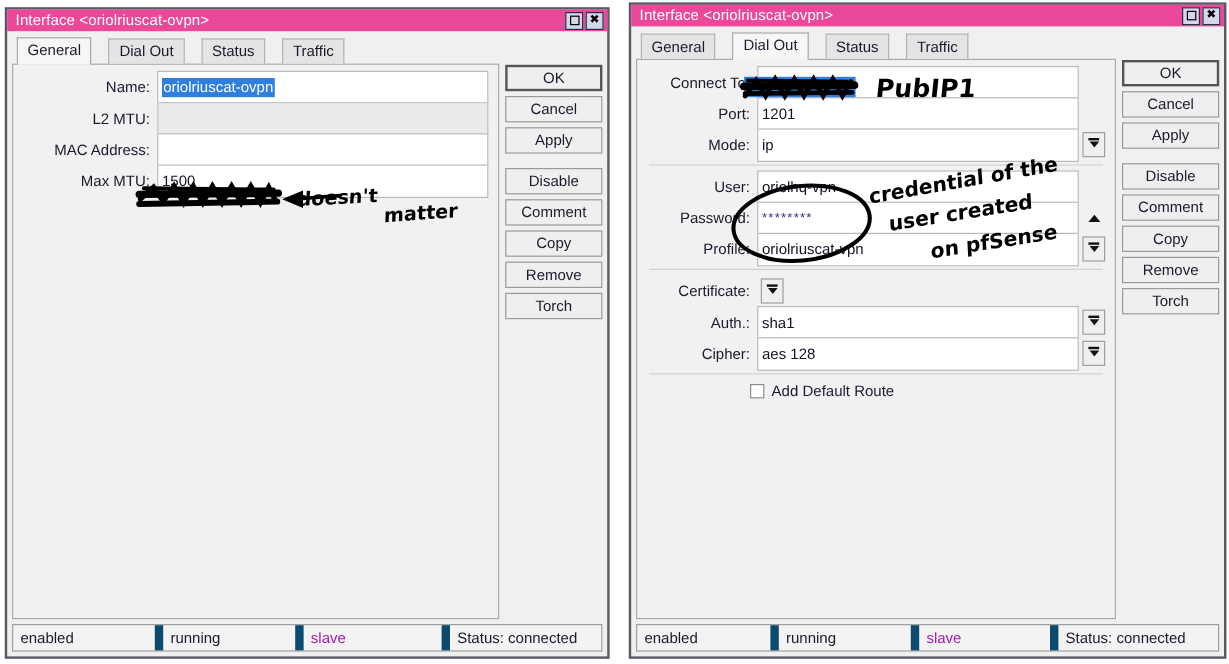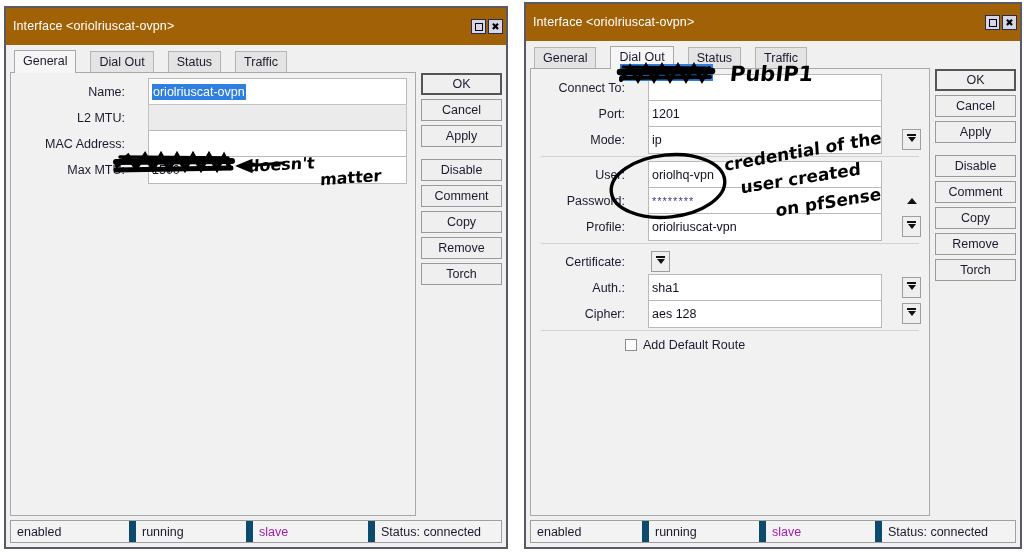--- a/index.html
+++ b/index.html
@@ -22,22 +22,22 @@
     background: #f0f0f0;
     border: 2px solid #5a5a66;
     box-sizing: border-box;
     display: flex;
     flex-direction: column;
   }
   .win-left  { left: 4px;   top: 6px; width: 504px; height: 543px; }
   .win-right { left: 524px; top: 2px; width: 498px; height: 547px; }
 
   .titlebar {
-    height: 37px;
-    background: #a16207;
+    height: 18px;
+    background: #ec4899;
     display: flex;
     align-items: center;
     padding: 0 3px 0 7px;
     flex: none;
     box-sizing: border-box;
   }
   .title-text {
     color: #ffffff;
     font-size: 12.5px;
     letter-spacing: .1px;
@@ -116,21 +116,20 @@
     padding: 8px 8px 0 8px;
     min-height: 0;
     position: relative;
     overflow: hidden;
   }
   .row {
     display: flex;
     align-items: center;
     margin-bottom: 5px;
     height: 21px;
-    gap: 17px;
   }
   .row-label {
     font-size: 12.5px;
     color: #1a1a2e;
     text-align: right;
     padding-right: 6px;
     white-space: nowrap;
     flex: none;
   }
   .win-left  .row-label { width: 106px; }

